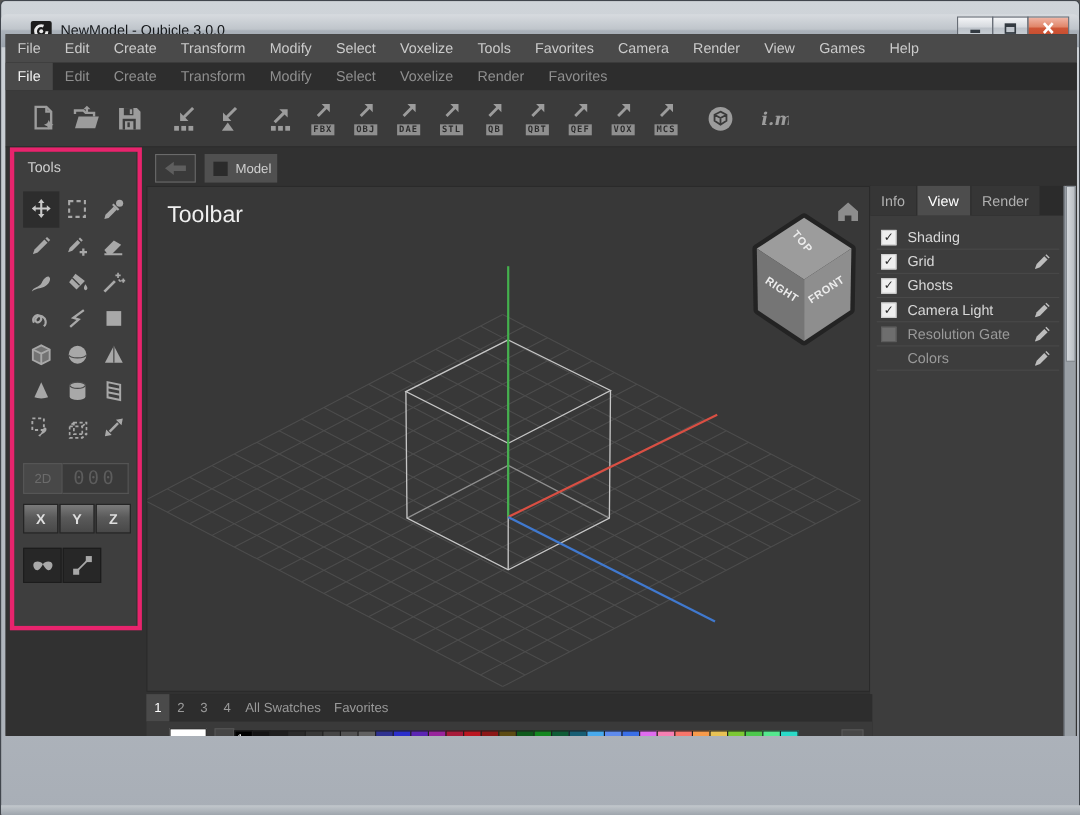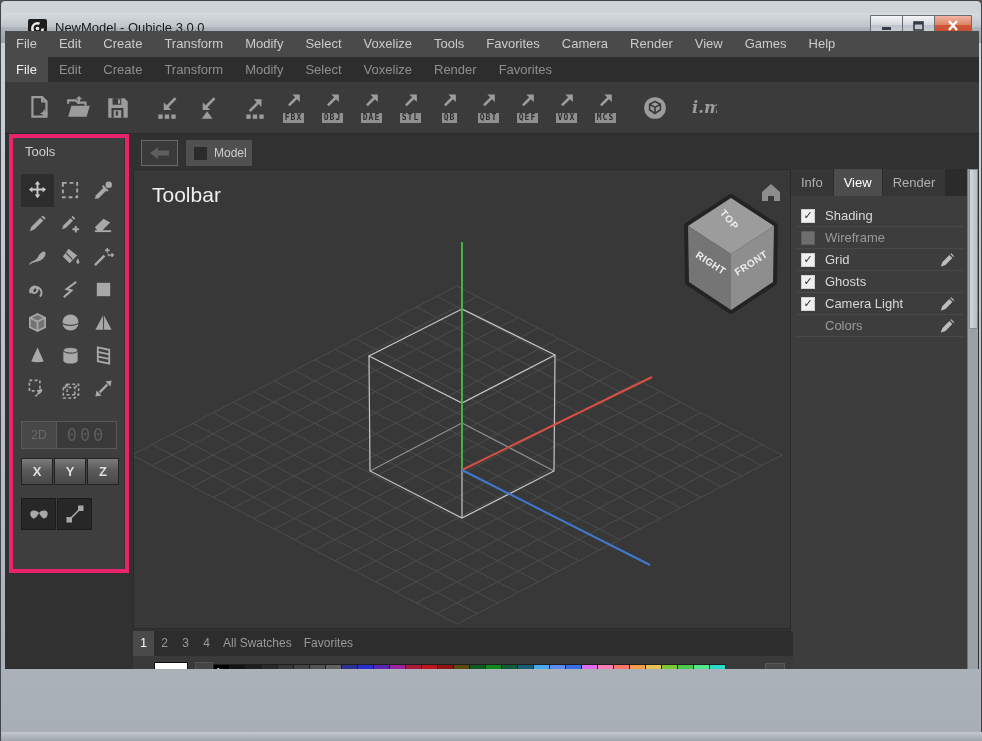--- a/index.html
+++ b/index.html
@@ -625,41 +625,47 @@
         <div class="rp-tabs" id="rp-tabs">
             <span class="rp-tab">Info</span>
             <span class="rp-tab active">View</span>
             <span class="rp-tab">Render</span>
           </div>
         <div class="rp-rows" id="rp-rows">
             <div class="rp-row on">
               <div class="cb checked">✓</div>
               <span class="rp-label">Shading</span>
             </div>
-            <div class="rp-row">
-              <div class="cb"></div>
-              <span class="rp-label">Wireframe</span>
-            </div>
             <div class="rp-row on">
               <div class="cb checked">✓</div>
               <span class="rp-label">Grid</span>
               <span class="rp-pencil">
                 <svg viewBox="0 0 16 16" width="100%" height="100%">
                   <path d="M1 15l1.6-4.4L10 3.2l3.2 3.2L5.8 13.8 1.4 15.4z" fill="#bdbdbd"></path>
                   <path d="M11 2.2l1-1 3.2 3.2-1 1z" fill="#bdbdbd"></path>
                 </svg>
               </span>
             </div>
             <div class="rp-row on">
               <div class="cb checked">✓</div>
               <span class="rp-label">Ghosts</span>
             </div>
             <div class="rp-row on">
               <div class="cb checked">✓</div>
               <span class="rp-label">Camera Light</span>
+              <span class="rp-pencil">
+                <svg viewBox="0 0 16 16" width="100%" height="100%">
+                  <path d="M1 15l1.6-4.4L10 3.2l3.2 3.2L5.8 13.8 1.4 15.4z" fill="#bdbdbd"></path>
+                  <path d="M11 2.2l1-1 3.2 3.2-1 1z" fill="#bdbdbd"></path>
+                </svg>
+              </span>
+            </div>
+            <div class="rp-row">
+              <div class="cb"></div>
+              <span class="rp-label">Resolution Gate</span>
               <span class="rp-pencil">
                 <svg viewBox="0 0 16 16" width="100%" height="100%">
                   <path d="M1 15l1.6-4.4L10 3.2l3.2 3.2L5.8 13.8 1.4 15.4z" fill="#bdbdbd"></path>
                   <path d="M11 2.2l1-1 3.2 3.2-1 1z" fill="#bdbdbd"></path>
                 </svg>
               </span>
             </div>
             <div class="rp-row">
               <div class="cb hidden"></div>
               <span class="rp-label">Colors</span>

